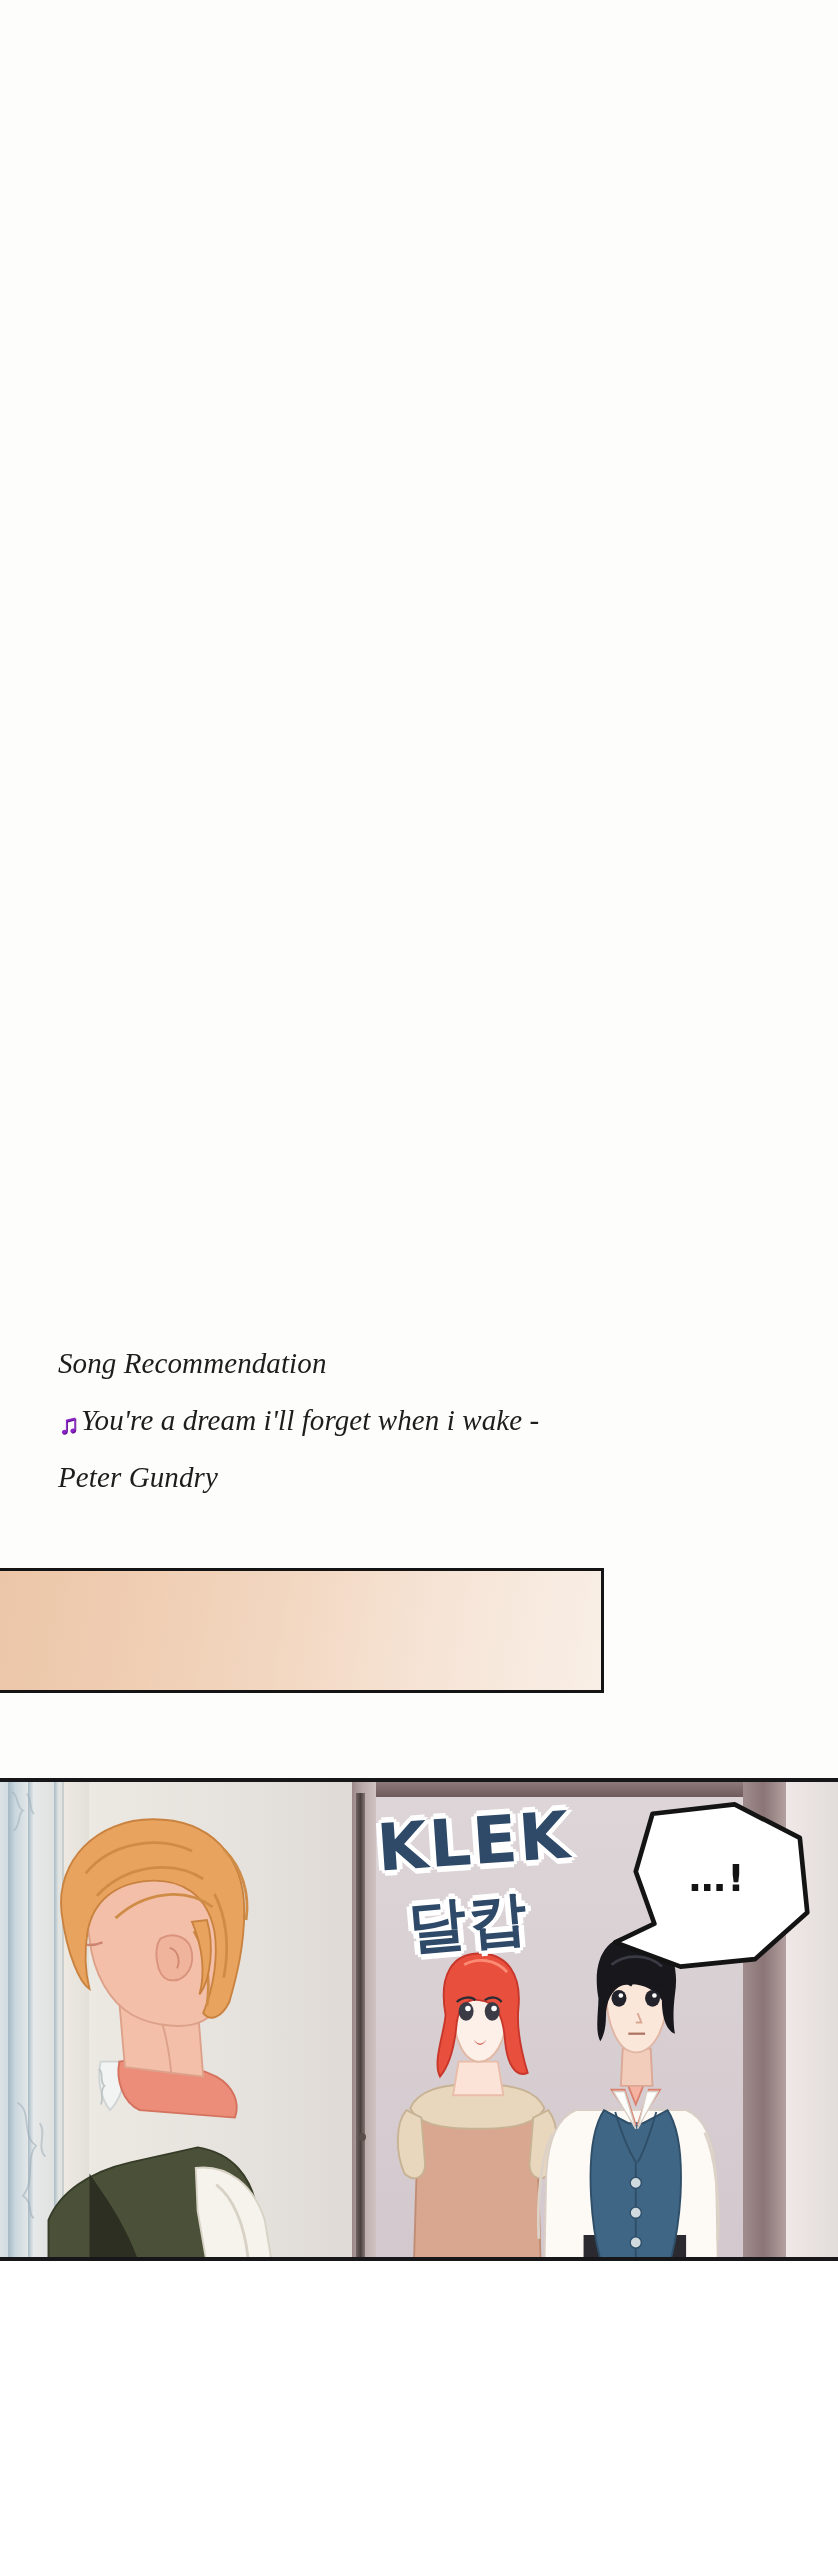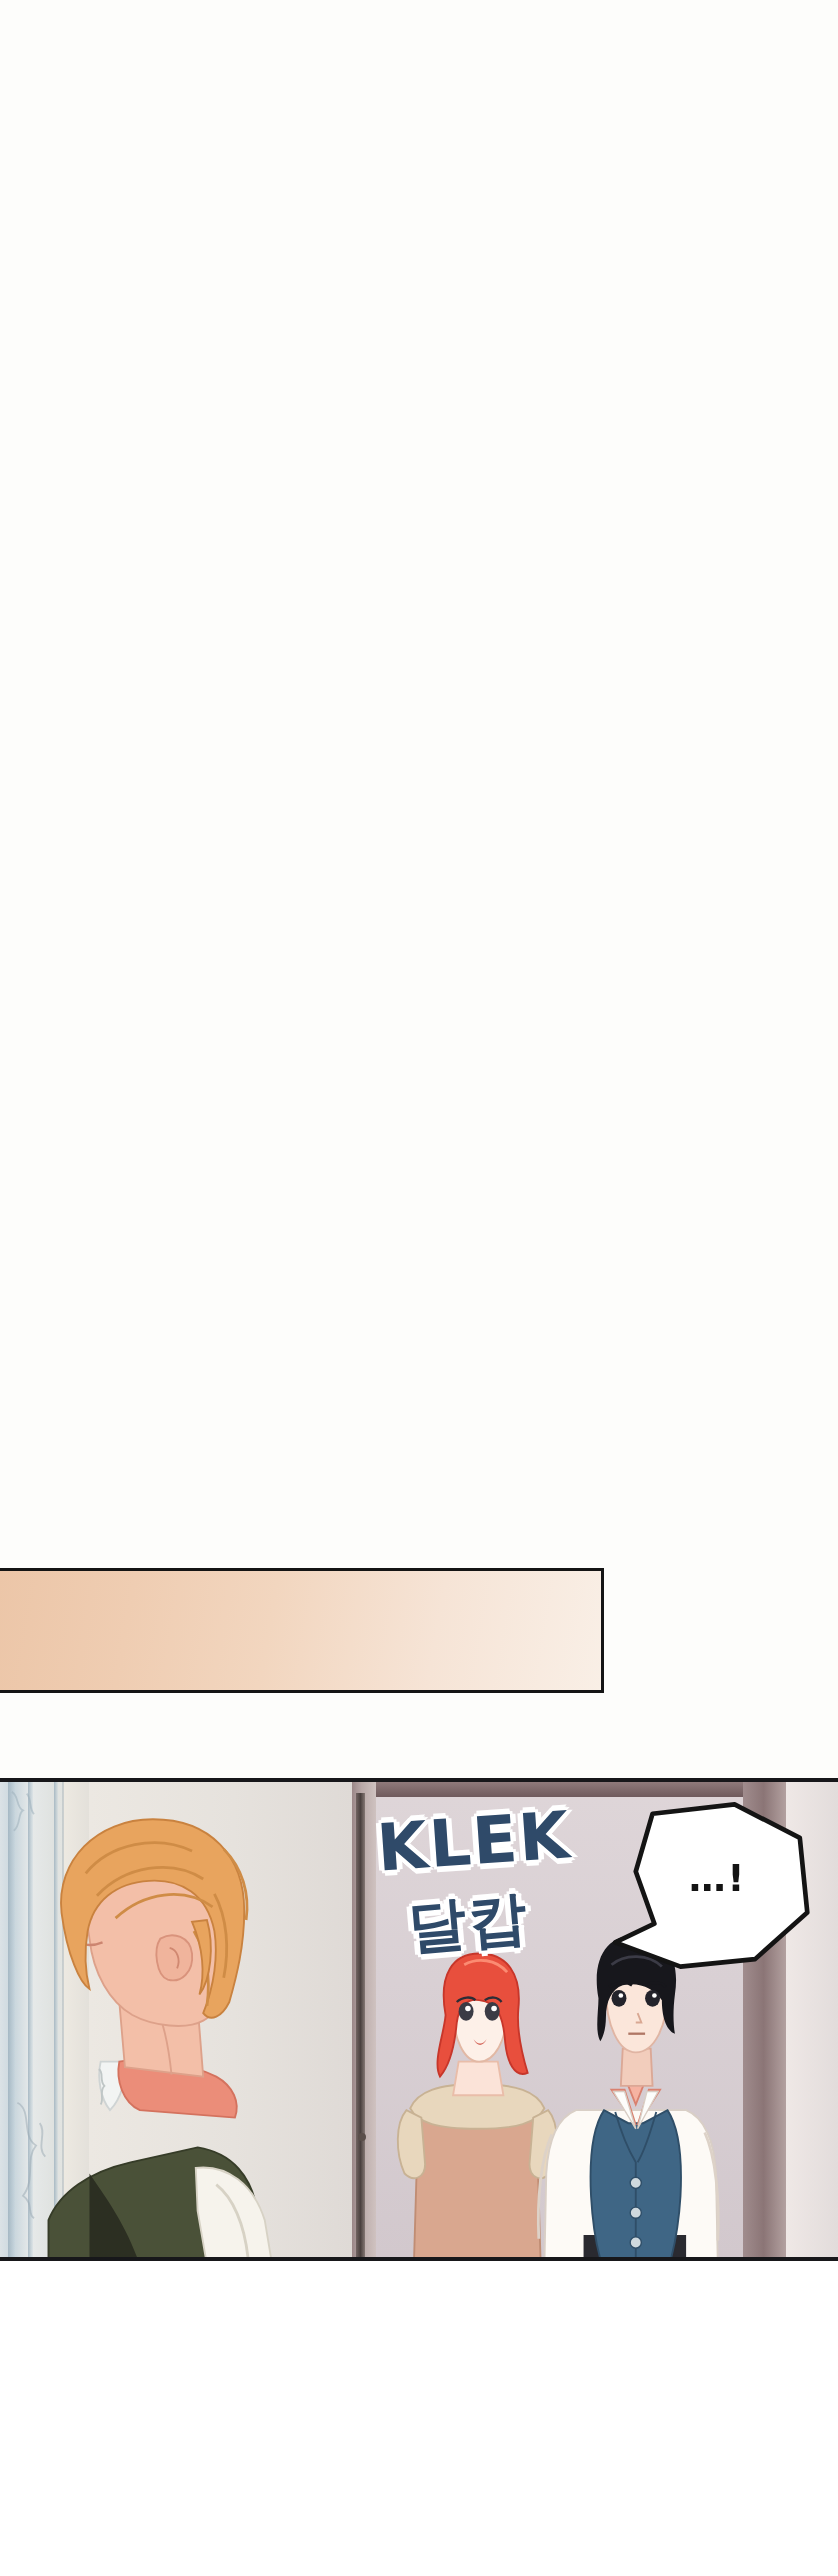--- a/index.html
+++ b/index.html
@@ -251,20 +251,25 @@
     background: #ffffff;
   }
 </style>
 </head>
 <body>
 
 <div class="page">
 
   <div class="blank-top"></div>
 
+  <div class="song-block">
+    <div class="song-line">Song Recommendation</div>
+    <div class="song-line"><span class="note-icon">♫</span><span>You're a dream i'll forget when i wake -</span></div>
+    <div class="song-line">Peter Gundry</div>
+  </div>
 
   <div class="banner"></div>
 
   <div class="comic-panel">
     <div class="panel-inner">
 
       <div class="wall-left">
         <div class="pilaster-groove pg1"></div>
         <div class="pilaster-groove pg2"></div>
         <div class="pilaster-groove pg3"></div>

